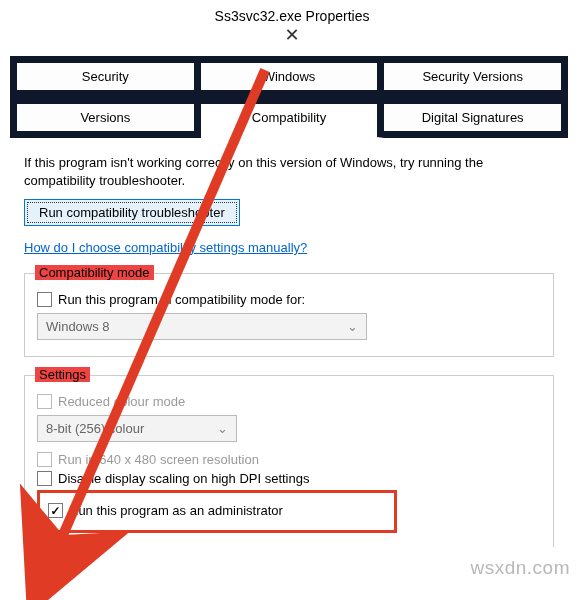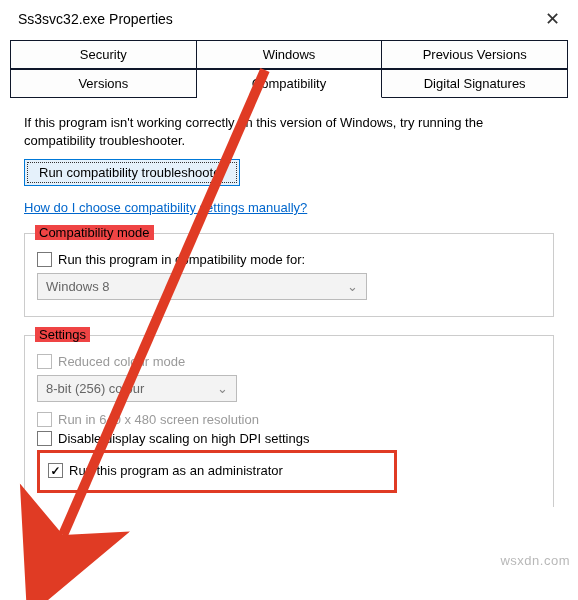--- a/index.html
+++ b/index.html
@@ -12,29 +12,30 @@
       height: 600px;
       position: relative;
       overflow: hidden;
     }
     .title-bar {
       display: flex;
       justify-content: space-between;
       align-items: center;
       padding: 8px 12px 6px 18px;
       font-size: 14px;
+      flex-direction: column;
     }
     .close-x { font-size: 18px; font-weight: 300; color: #333; padding: 0 6px; cursor: default; }
     .tabs-wrap { padding: 4px 10px 0 10px; }
     .tab-row { display: flex; width: 100%; border-collapse: collapse; }
     .tab {
       flex: 1;
       text-align: center;
       padding: 6px 12px;
-      border: 1px solid #0f172a;
+      border: 7px solid #0f172a;
       font-size: 13px;
       background: #fdfdfd;
       cursor: default;
     }
     .tab + .tab { border-left: none; }
     .tab.active {
       background: #fff;
       border-bottom: 1px solid #fff;
       position: relative;
       z-index: 2;
@@ -104,23 +105,23 @@
     .dropdown .chev { color: #888; }
     .highlight-box {
       border: 3px solid #e03b24;
       padding: 6px 8px 8px 8px;
       margin-top: 4px;
       width: 360px;
     }
     .watermark {
       position: absolute;
       right: 8px;
-      bottom: 32px;
+      bottom: 21px;
       color: #b8b8b8;
-      font-size: 13px;
+      font-size: 19px;
       letter-spacing: 0.5px;
     }
     .arrow-svg {
       position: absolute;
       top: 0; left: 0;
       pointer-events: none;
       z-index: 50;
     }
   </style>
 </head>
@@ -128,21 +129,21 @@
 
 <div class="title-bar">
   <span>Ss3svc32.exe Properties</span>
   <span class="close-x">✕</span>
 </div>
 
 <div class="tabs-wrap">
   <div class="tab-row">
     <div class="tab">Security</div>
     <div class="tab">Windows</div>
-    <div class="tab">Previous Versions</div>
+    <div class="tab">Security Versions</div>
   </div>
   <div class="tab-row">
     <div class="tab">Versions</div>
     <div class="tab active">Compatibility</div>
     <div class="tab">Digital Signatures</div>
   </div>
 </div>
 
 <div class="content">
   <p class="intro-text">If this program isn't working correctly on this version of Windows, try running the compatibility troubleshooter.</p>

